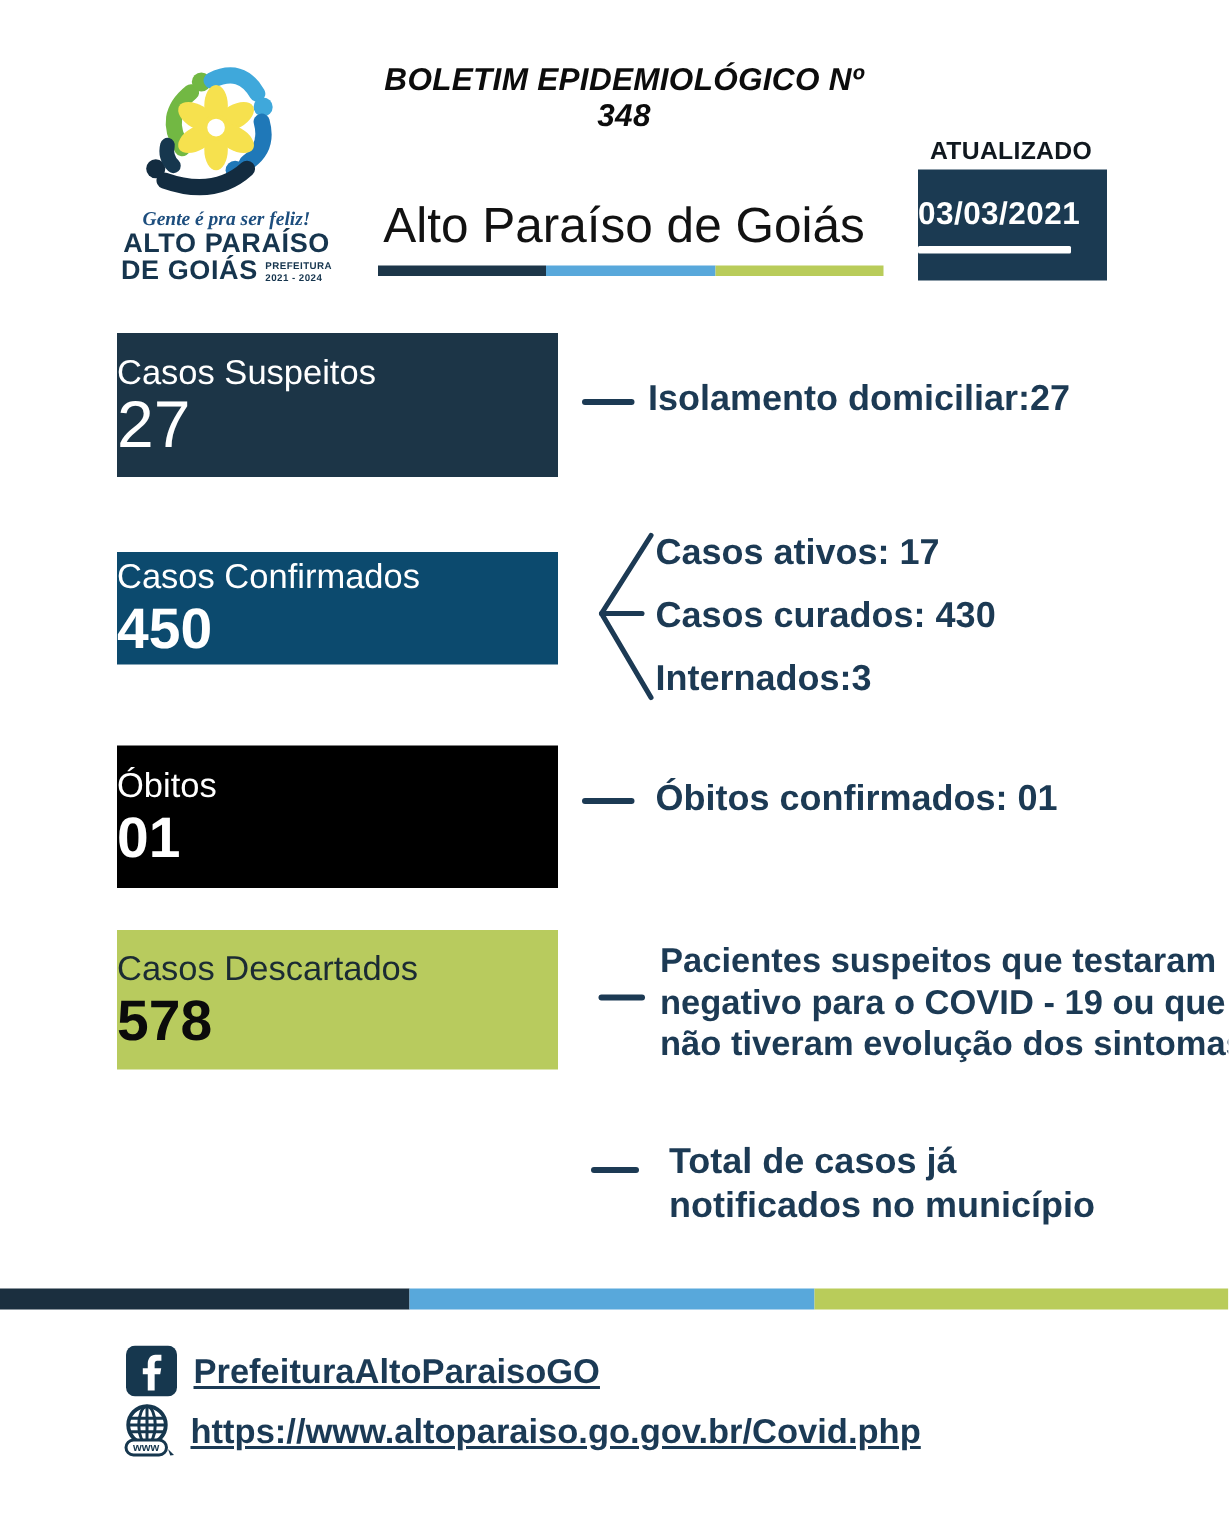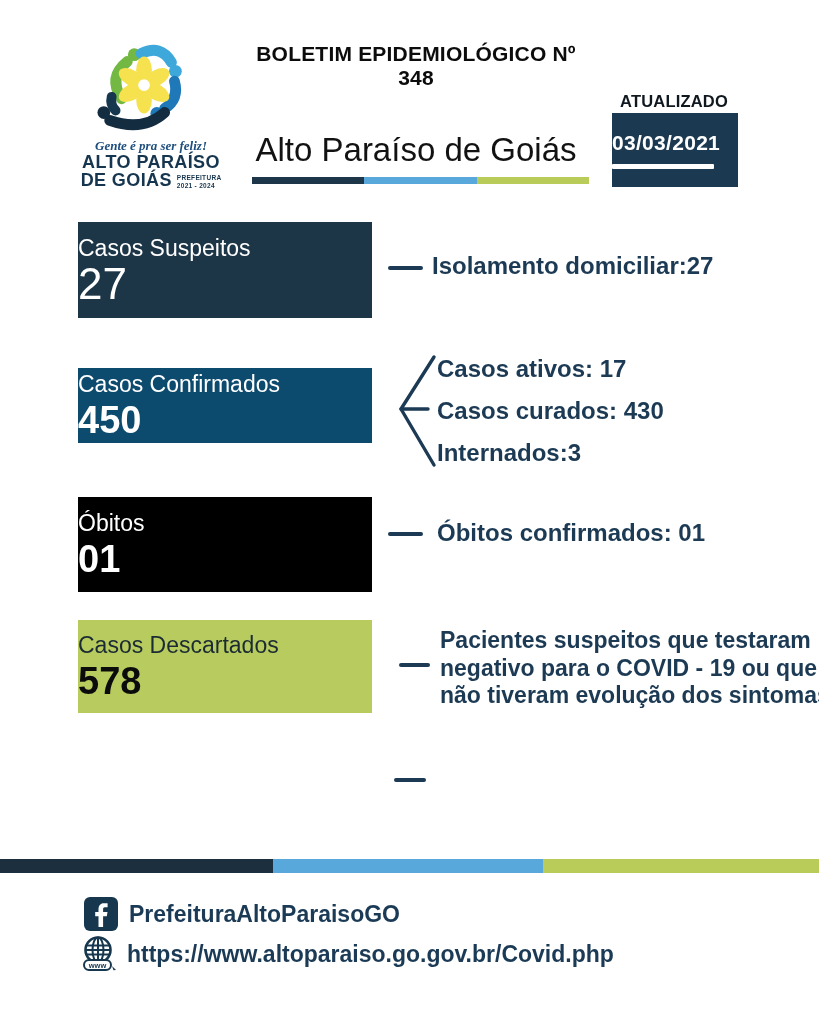--- a/index.html
+++ b/index.html
@@ -26,21 +26,21 @@
   }
   .logo-city2 { font-size:18px; font-weight:800; letter-spacing:.4px; color:#16354E; }
   .logo-admin { display:flex; flex-direction:column; padding-bottom:2px; }
   .logo-admin span {
     font-size:6.5px; font-weight:800; color:#16354E; line-height:7.5px; letter-spacing:.3px;
   }
 
   
   .bulletin {
     position:absolute; left:240px; top:42px; width:352px; text-align:center;
-    font-size:21px; font-weight:800; color:#0c0c0c; letter-spacing:.2px;
+    font-size:21px; font-weight:800; color:#0c0c0c; letter-spacing:.2px;font-style:italic;
   }
   .covid {
     position:absolute; left:240px; top:62px; width:352px; text-align:center;
     font-size:57px; font-weight:800; color:#0c0c0c; letter-spacing:1.5px;
   }
   .city-sub {
     position:absolute; left:240px; top:131px; width:352px; text-align:center;
     font-size:33px; font-weight:500; color:#121212;
   }
   .divider { position:absolute; left:252px; top:177px; width:337px; height:7px; display:flex; }
@@ -104,21 +104,21 @@
 
   .bracket { position:absolute; left:393px; top:353px; width:44px; height:116px; }
 
   
   .bottombar { position:absolute; left:0; top:859px; width:819px; height:14px; display:flex; }
   .bottombar .b1 { width:273px; }
   .bottombar .b2 { width:270px; }
   .bottombar .b3 { flex:1; }
 
   
-  .footer-row { position:absolute; display:flex; align-items:center; color:#1B3A55; }
+  .footer-row { position:absolute; display:flex; align-items:center; color:#1B3A55;text-decoration:underline; }
   .f1 { left:84px; top:897px; gap:11px; }
   .f2 { left:79px; top:935px; gap:8px;text-align:right; }
   .footer-text { font-size:23px; font-weight:700; }
   .fb-icon { width:34px; height:34px; display:block; }
   .globe-icon { width:40px; height:38px; display:block; }
 </style>
 </head>
 <body>
 
 <div class="page">
@@ -201,20 +201,24 @@
   <div class="anno a3">Óbitos confirmados: 01</div>
 
   <div class="dash d4"></div>
   <div class="anno a4">
     <div>Pacientes suspeitos que testaram</div>
     <div>negativo para o COVID - 19 ou que</div>
     <div>não tiveram evolução dos sintomas</div>
   </div>
 
   <div class="dash d5"></div>
+  <div class="anno a5">
+    <div>Total de casos já</div>
+    <div>notificados no município</div>
+  </div>
 
   <div class="bottombar">
     <span class="b1 seg-navy-dark"></span>
     <span class="b2 seg-blue"></span>
     <span class="b3 seg-green"></span>
   </div>
 
   <div class="footer-row f1">
     <svg class="fb-icon" viewBox="0 0 34 34">
       <rect x="0" y="0" width="34" height="34" rx="6" fill="#16374E"></rect>

